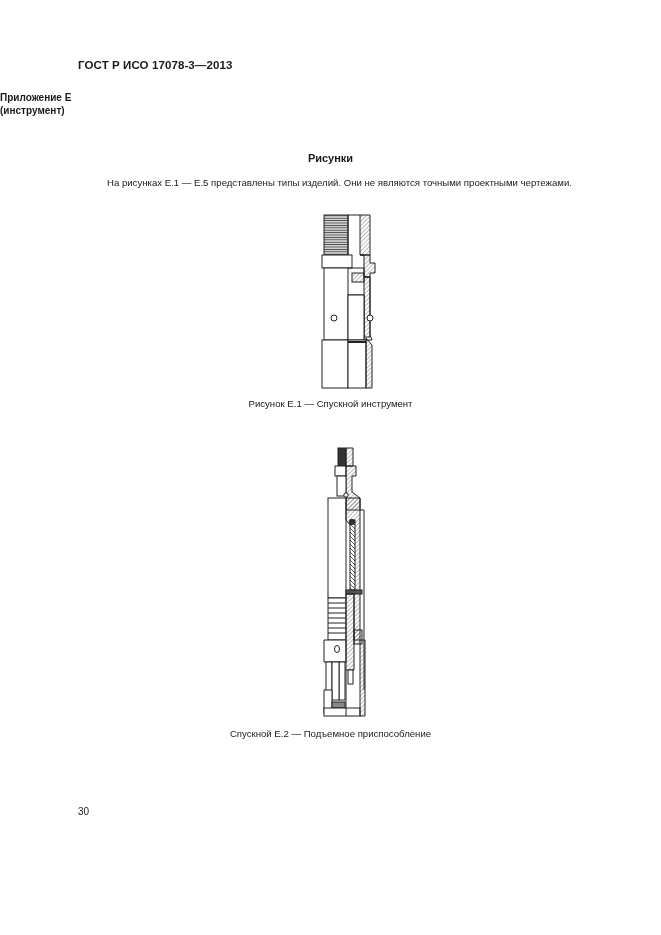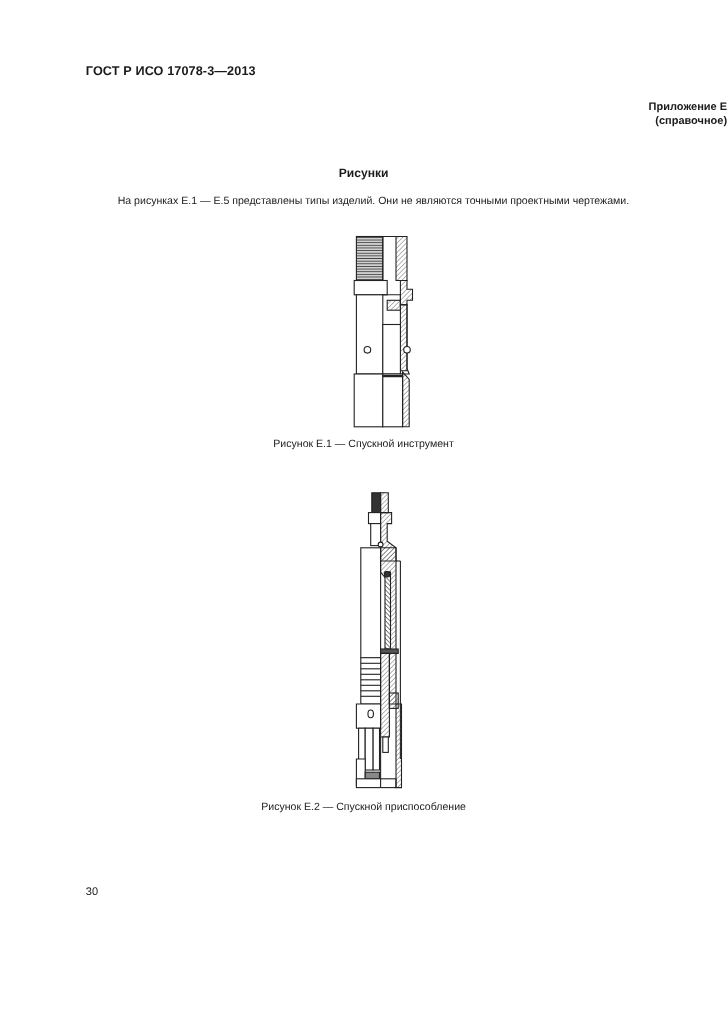--- a/index.html
+++ b/index.html
@@ -1,37 +1,37 @@
 <!DOCTYPE html>
 <html><head>
 <meta charset="utf-8">
 <style>
   html, body { margin: 0; padding: 0; background: #ffffff; }
   body { width: 661px; height: 935px; position: relative; overflow: hidden;
          font-family: "Liberation Sans", "DejaVu Sans", sans-serif; color: #1a1a1a; }
   .abs { position: absolute; }
   .header { left: 78px; top: 59px; font-size: 11.5px; font-weight: bold; letter-spacing: 0.1px; }
-  .annex { left: 0; width: 100%; text-align: right; font-size: 10px; font-weight: bold; line-height: 13px; }
+  .annex { left: 0; width: 100%; text-align: left; font-size: 10px; font-weight: bold; line-height: 13px; }
   .annex-title { top: 91px; }
   .annex-sub { top: 104px; }
   .section { left: 0; width: 100%; text-align: center; top: 152px; font-size: 11px; font-weight: bold; }
   .para { left: 107px; top: 177px; font-size: 9.6px; white-space: nowrap; text-align: right; }
   .caption { left: 0; width: 100%; text-align: center; font-size: 9.6px; }
   .cap1 { top: 398px; }
   .cap2 { top: 728px; }
   .page-num { left: 78px; top: 806px; font-size: 10px; }
   svg { position: absolute; }
 </style>
 </head>
 <body>
 
 <div class="abs header">ГОСТ Р ИСО 17078-3—2013</div>
 
 <div class="abs annex annex-title">Приложение Е</div>
-<div class="abs annex annex-sub">(справочное)</div>
+<div class="abs annex annex-sub">(инструмент)</div>
 
 <div class="abs section">Рисунки</div>
 
 <div class="abs para">На рисунках Е.1 — Е.5 представлены типы изделий. Они не являются точными проектными чертежами.</div>
 
 <svg style="left:300px; top:205px;" width="100" height="190" viewBox="0 0 100 190">
   <defs>
     <pattern id="hatch1" patternUnits="userSpaceOnUse" width="3" height="3" patternTransform="rotate(45)">
       <line x1="0" y1="0" x2="0" y2="3" stroke="#555" stroke-width="0.8"></line>
     </pattern>
@@ -121,15 +121,15 @@
     <rect x="22" y="222" width="7" height="38" fill="#fff"></rect>
 
     <path d="M14 250 L22 250 L22 274 L14 274 Z" fill="#fff"></path>
     <rect x="22" y="262" width="13" height="6" fill="#888"></rect>
     <rect x="14" y="268" width="36" height="8" fill="#fff"></rect>
     <path d="M50 200 L55 200 L55 276 L50 276 Z" fill="url(#hatch2)"></path>
     <line x1="36" y1="230" x2="36" y2="276"></line>
   </g>
 </svg>
 
-<div class="abs caption cap2">Рисунок Е.2 — Спускной приспособление</div>
+<div class="abs caption cap2">Спускной Е.2 — Подъемное приспособление</div>
 
 <div class="abs page-num">30</div>
 
 </body></html>

